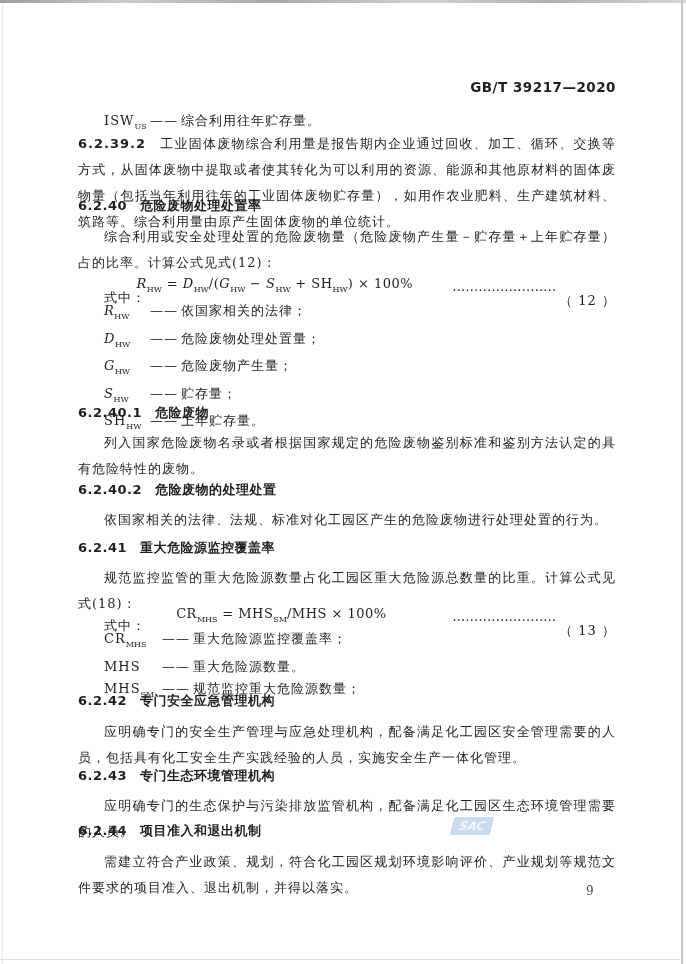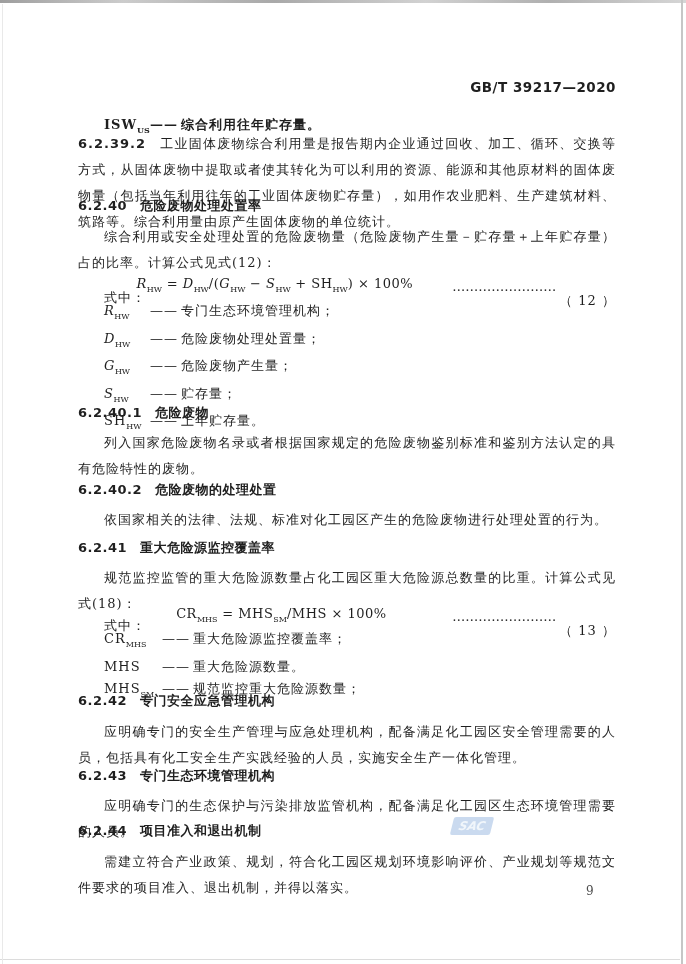--- a/index.html
+++ b/index.html
@@ -20,21 +20,21 @@
     letter-spacing:.5px;font-family:"DejaVu Sans","Liberation Sans",sans-serif;z-index:2;}
 
   .blk{position:absolute;left:78px;width:538px;font-size:13px;line-height:26px;
     letter-spacing:1px;z-index:1;}
   .para{text-align:justify;text-justify:inter-character;}
   .indent{text-indent:2em;}
   .heading{font-family:"DejaVu Sans","Liberation Sans",sans-serif;font-weight:bold;
     letter-spacing:.5px;line-height:18px;}
   .hnum{margin-right:13px;}
   .clausenum{font-family:"DejaVu Sans","Liberation Sans",sans-serif;font-weight:bold;margin-right:14px;}
-  .introrow{line-height:30px;padding-left:26px;width:512px;font-weight:bold;}
+  .introrow{line-height:22px;padding-left:26px;width:512px;}
   .shizhong{line-height:24px;padding-left:26px;width:512px;}
   .defs{padding-left:26px;width:512px;}
   .defrow{line-height:22px;}
   .term{display:inline-block;min-width:46px;}
   .w56 .term{min-width:58px;}
   .dash{margin-right:3px;}
   sub{font-size:8px;letter-spacing:0;}
   i{letter-spacing:.5px;}
   .formula{display:flex;align-items:center;line-height:26px;}
   .fsp1{flex:1.5;} .fsp2{flex:1;}
@@ -76,21 +76,21 @@
   <div class="blk para indent" style="top:224px">综合利用或安全处理处置的危险废物量（危险废物产生量－贮存量＋上年贮存量）占的比率。计算公式见式(12)：</div>
   <div class="blk formula" style="top:260px">
     <span class="fsp1"></span>
     <span class="fx"><i>R</i><sub>HW</sub><span> = </span><i>D</i><sub>HW</sub><span>/(</span><i>G</i><sub>HW</sub><span> − </span><i>S</i><sub>HW</sub><span> + SH</span><sub>HW</sub><span>) × 100%</span></span>
     <span class="fsp2"></span>
     <span class="leader">……………………</span>
     <span class="eqno">（ 12 ）</span>
   </div>
   <div class="blk shizhong" style="top:286px">式中：</div>
   <div class="blk defs" style="top:300px">
-      <div class="defrow"><span class="term"><i>R</i><sub>HW</sub></span><span class="dash">——</span><span>专门生态环境管理机构；</span></div>
+      <div class="defrow"><span class="term"><i>R</i><sub>HW</sub></span><span class="dash">——</span><span>依国家相关的法律；</span></div>
       <div class="defrow"><span class="term"><i>D</i><sub>HW</sub></span><span class="dash">——</span><span>危险废物处理处置量；</span></div>
       <div class="defrow"><span class="term"><i>G</i><sub>HW</sub></span><span class="dash">——</span><span>危险废物产生量；</span></div>
       <div class="defrow"><span class="term"><i>S</i><sub>HW</sub></span><span class="dash">——</span><span>贮存量；</span></div>
       <div class="defrow"><span class="term"><span>SH</span><sub>HW</sub></span><span class="dash">——</span><span>上年贮存量。</span></div>
     </div>
 
   <div class="blk heading" style="top:404px">
     <span class="hnum">6.2.40.1</span><span>危险废物</span>
   </div>
   <div class="blk para indent" style="top:430px">列入国家危险废物名录或者根据国家规定的危险废物鉴别标准和鉴别方法认定的具有危险特性的废物。</div>

